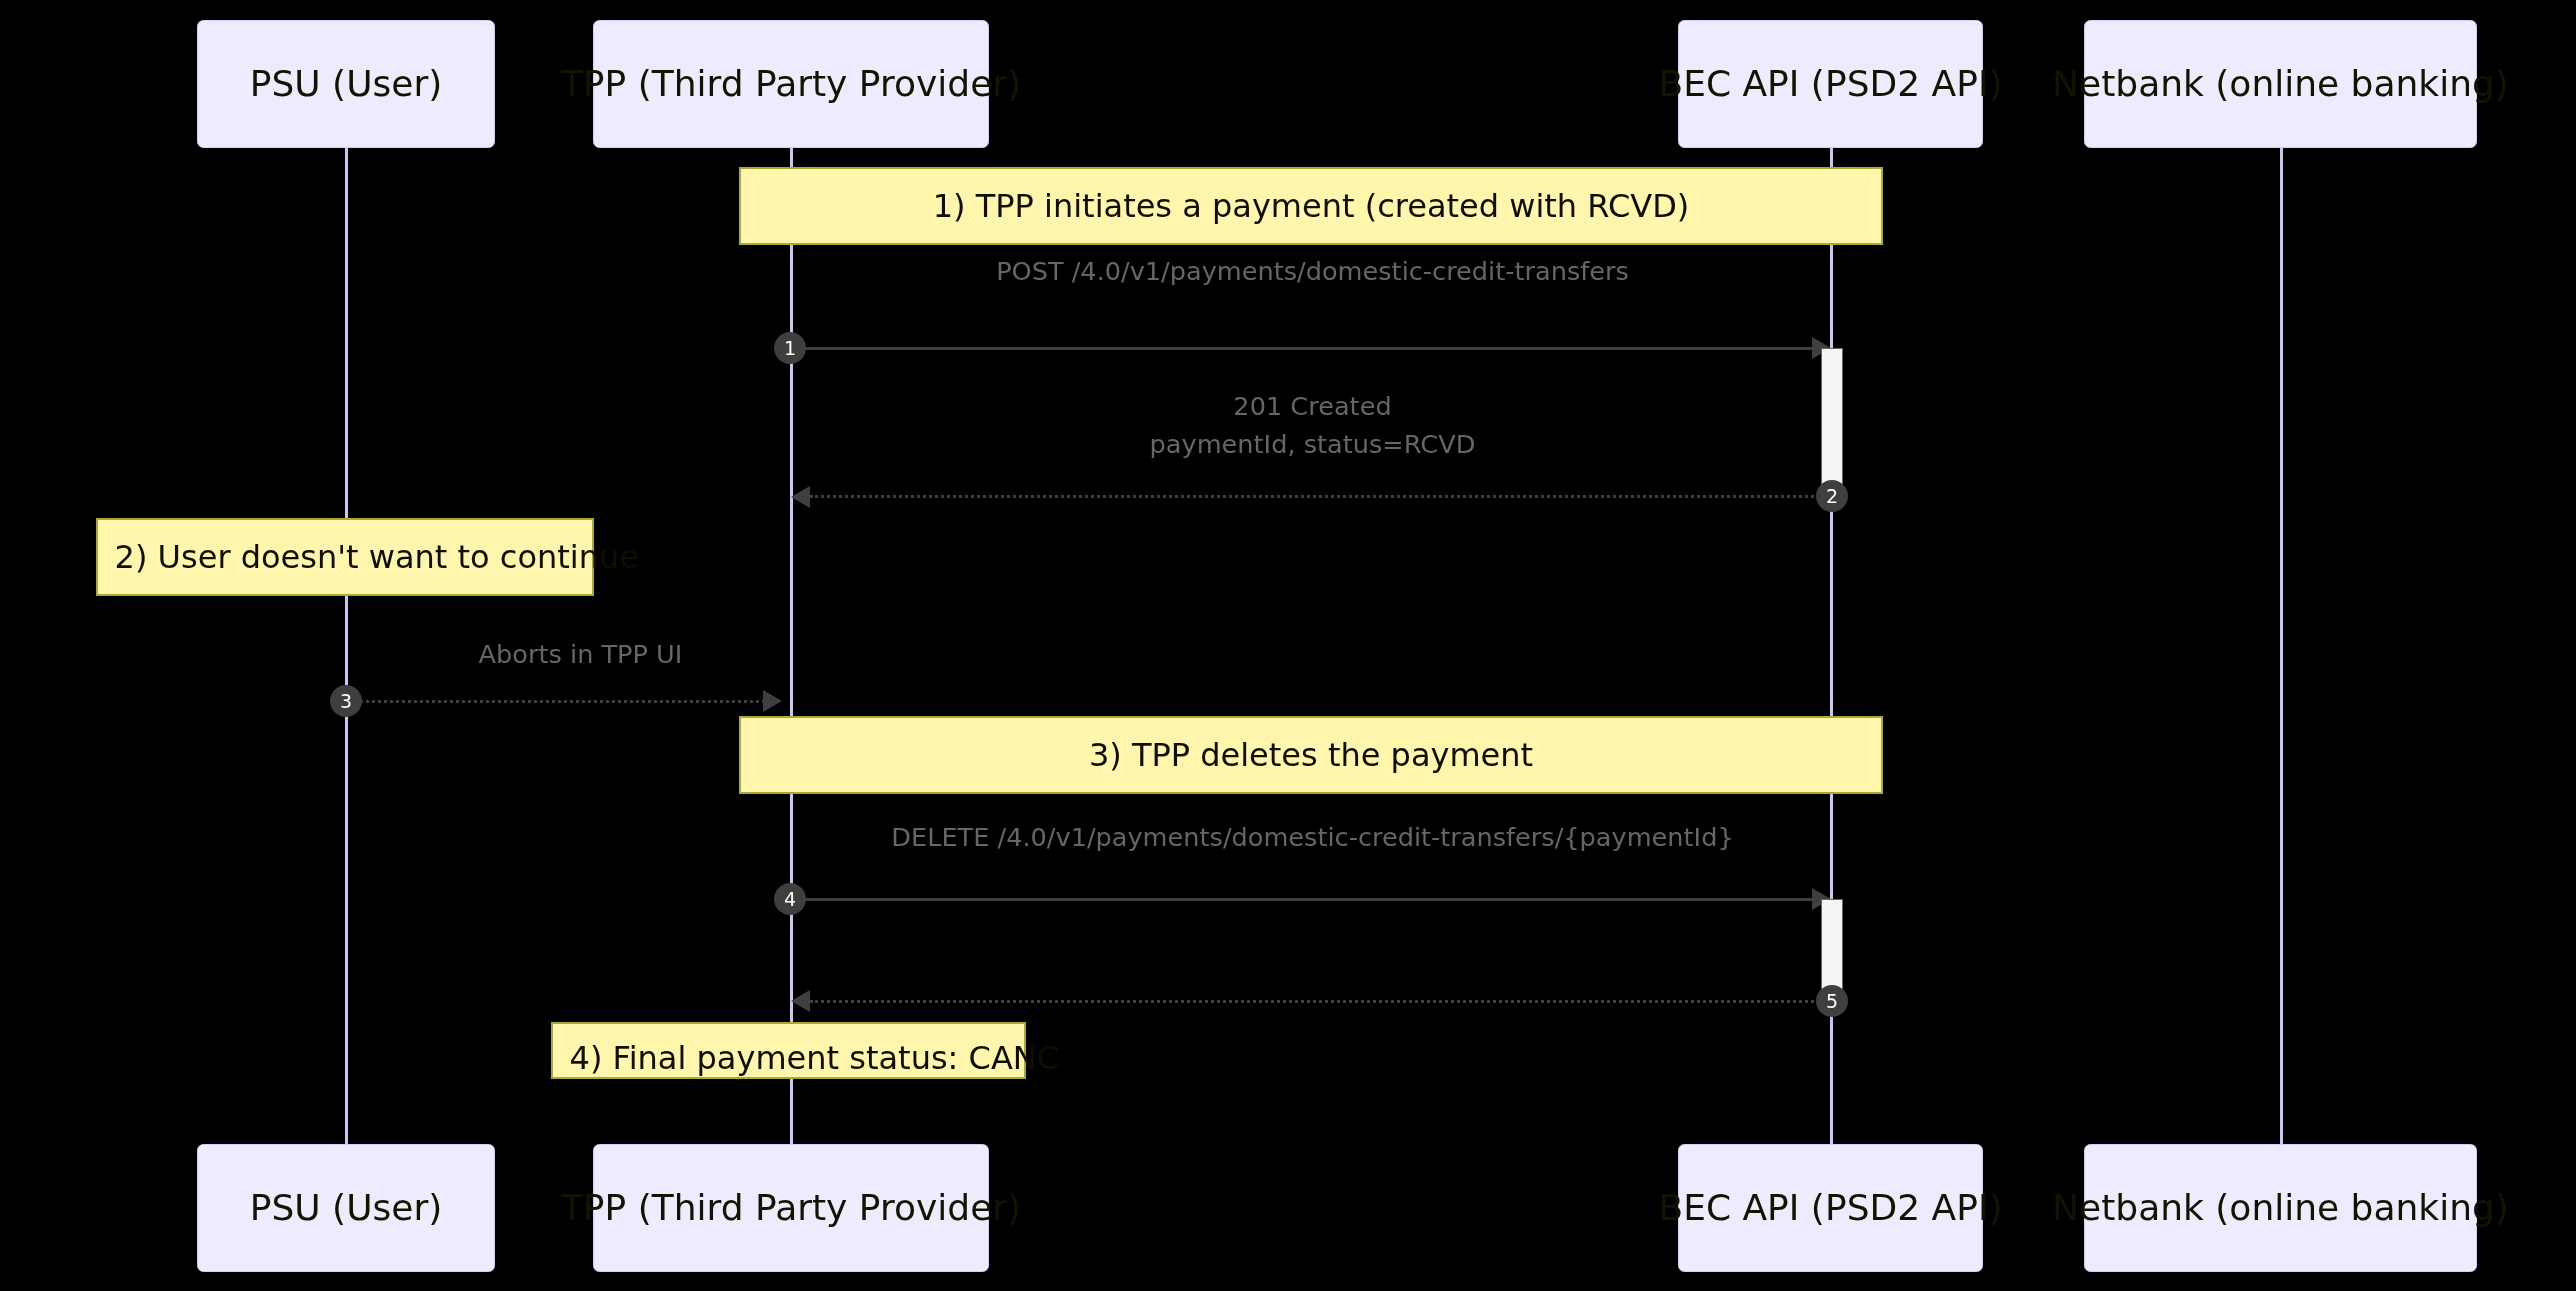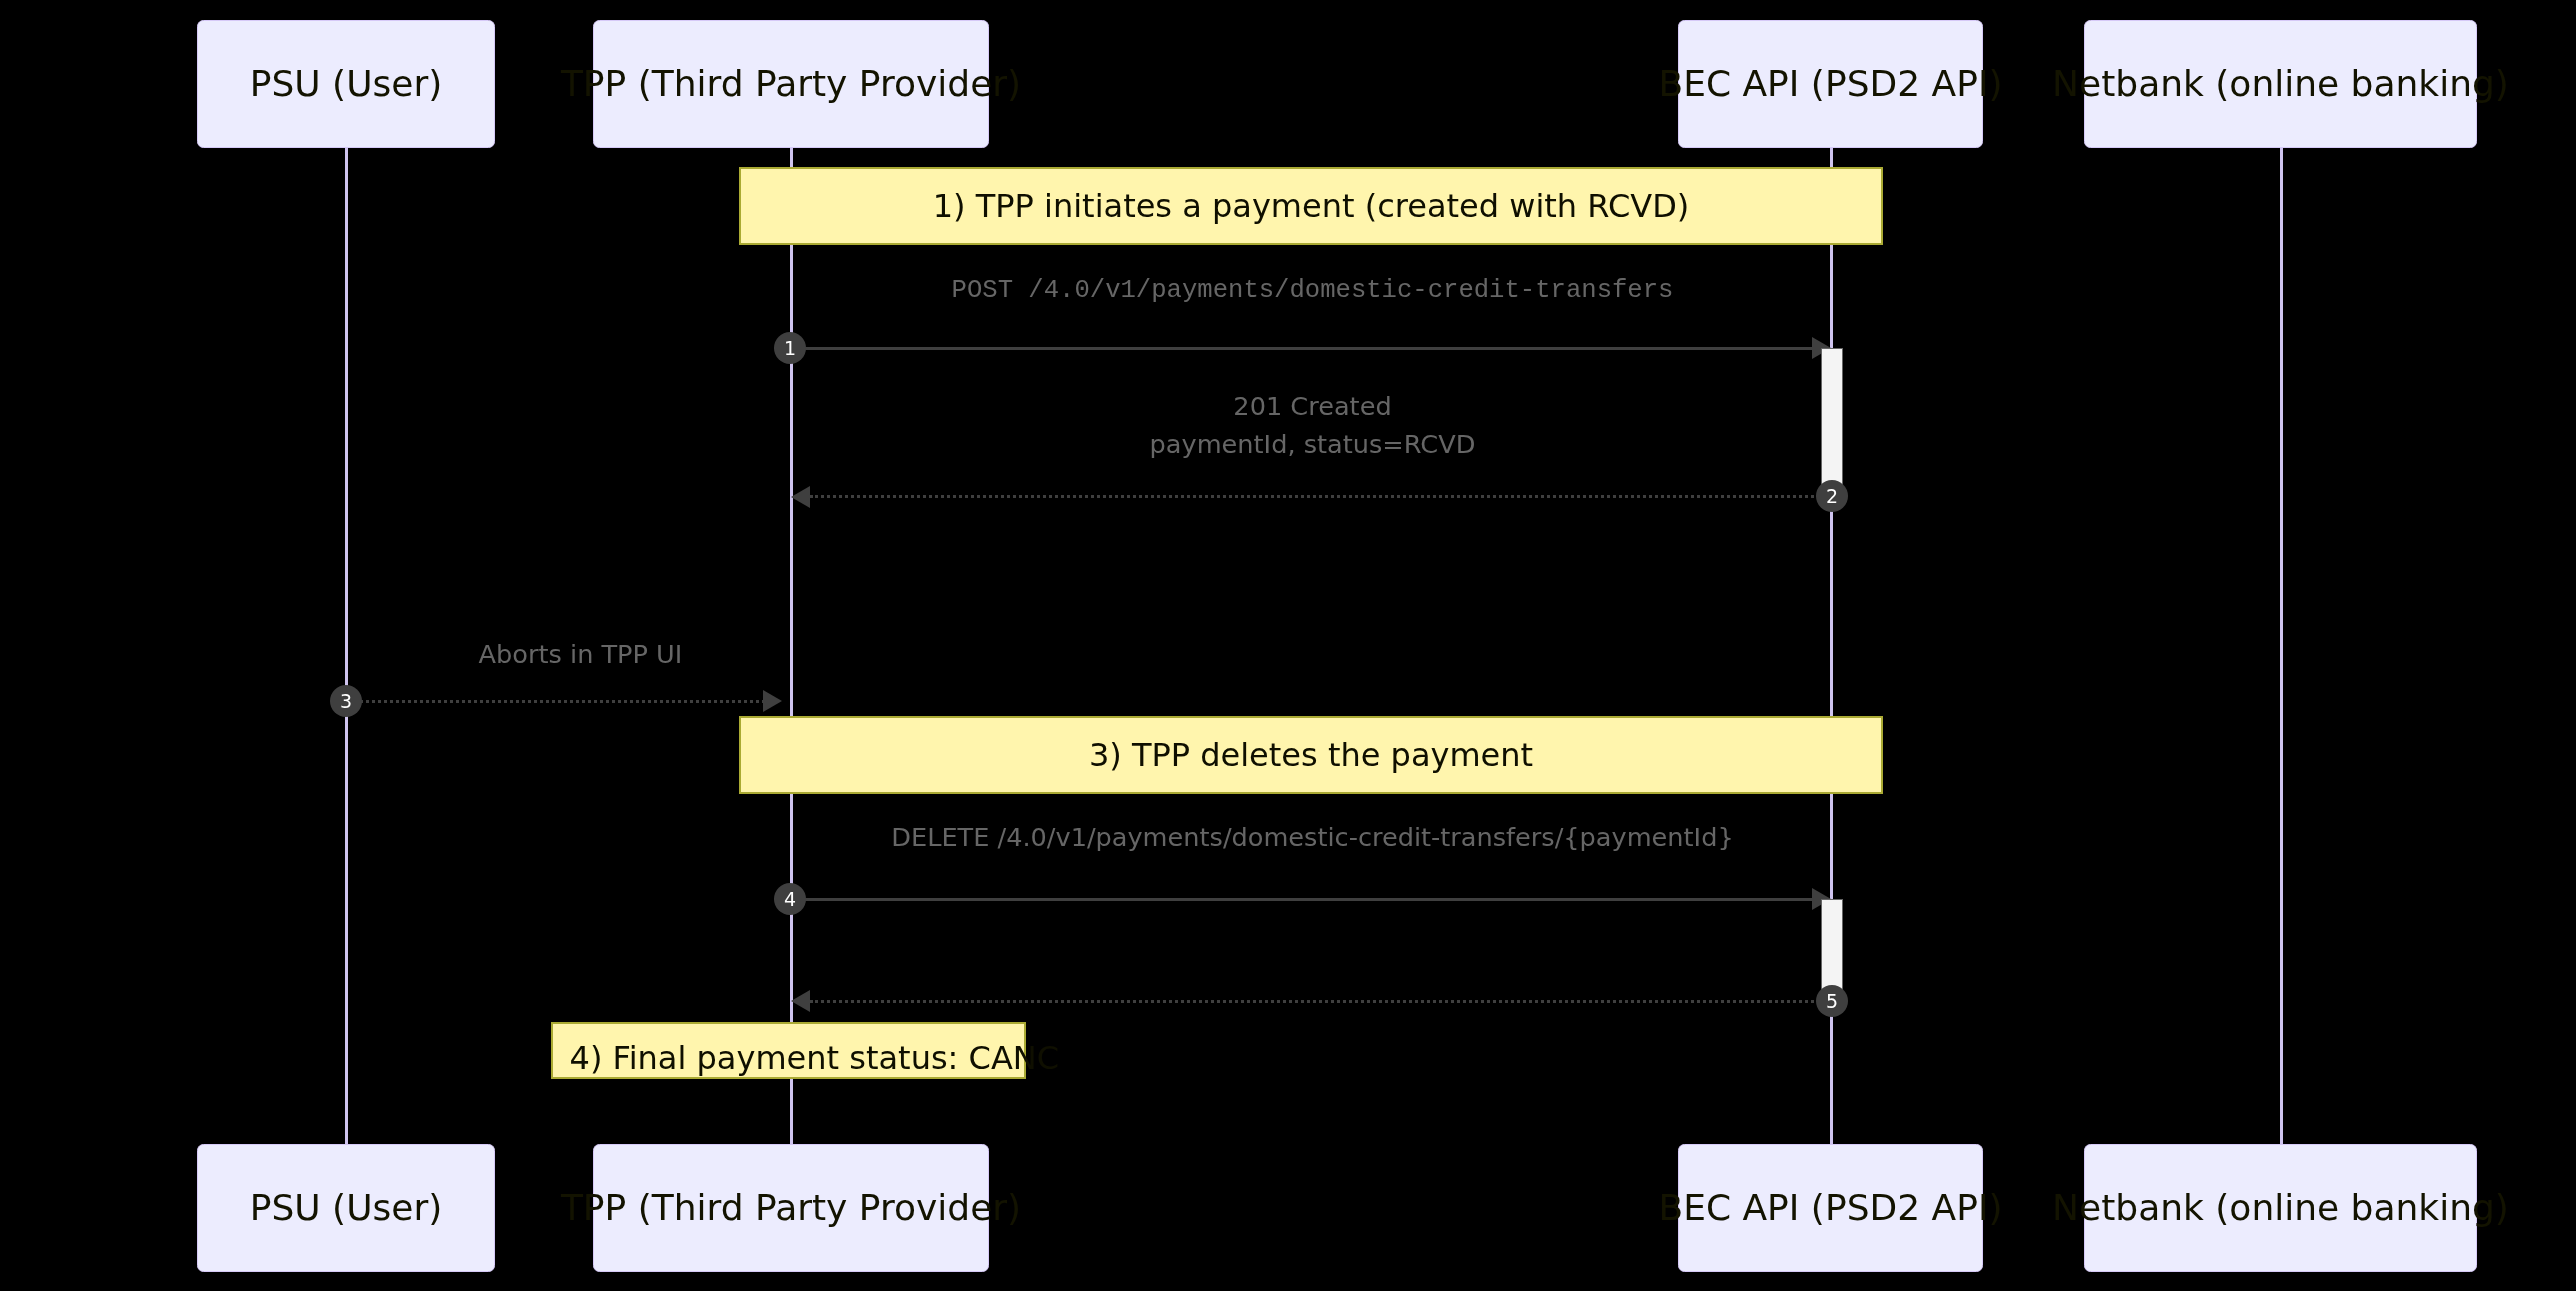--- a/index.html
+++ b/index.html
@@ -67,21 +67,21 @@
     <span class="actor-label">BEC API (PSD2 API)</span>
   </div>
   <div class="actor-box" style="left:2084px;top:20px;width:393px;height:128px;">
     <span class="actor-label">Netbank (online banking)</span>
   </div>
 
   <div class="note note-center" style="left:739px;top:167px;width:1144px;height:78px;">
     <span class="note-text">1) TPP initiates a payment (created with RCVD)</span>
   </div>
 
-  <div class="msg-text" style="left:792px;top:276px;width:1041px;font-family:Liberation Mono, monospace;">
+  <div class="msg-text" style="left:792px;top:256px;width:1041px;">
     <span>POST /4.0/v1/payments/domestic-credit-transfers</span>
   </div>
   <div class="msg-line" style="left:792px;top:347px;width:1022px;"></div>
   <div class="arrowhead right" style="left:1812px;top:337px;"></div>
   <div class="seqnum" style="left:774px;top:332px;">
     <span>1</span>
   </div>
 
   <div class="activation" style="left:1821px;top:348px;width:22px;height:149px;"></div>
 
@@ -90,20 +90,23 @@
   </div>
   <div class="msg-text" style="left:792px;top:429px;width:1041px;">
     <span>paymentId, status=RCVD</span>
   </div>
   <div class="msg-line dashed" style="left:810px;top:495px;width:1015px;"></div>
   <div class="arrowhead left" style="left:791px;top:486px;"></div>
   <div class="seqnum" style="left:1816px;top:480px;">
     <span>2</span>
   </div>
 
+  <div class="note note-left" style="left:96px;top:518px;width:498px;height:78px;">
+    <span class="note-text">2) User doesn't want to continue</span>
+  </div>
 
   <div class="msg-text" style="left:360px;top:639px;width:441px;">
     <span>Aborts in TPP UI</span>
   </div>
   <div class="msg-line dashed" style="left:348px;top:700px;width:417px;"></div>
   <div class="arrowhead right" style="left:763px;top:690px;"></div>
   <div class="seqnum" style="left:330px;top:685px;">
     <span>3</span>
   </div>
 

